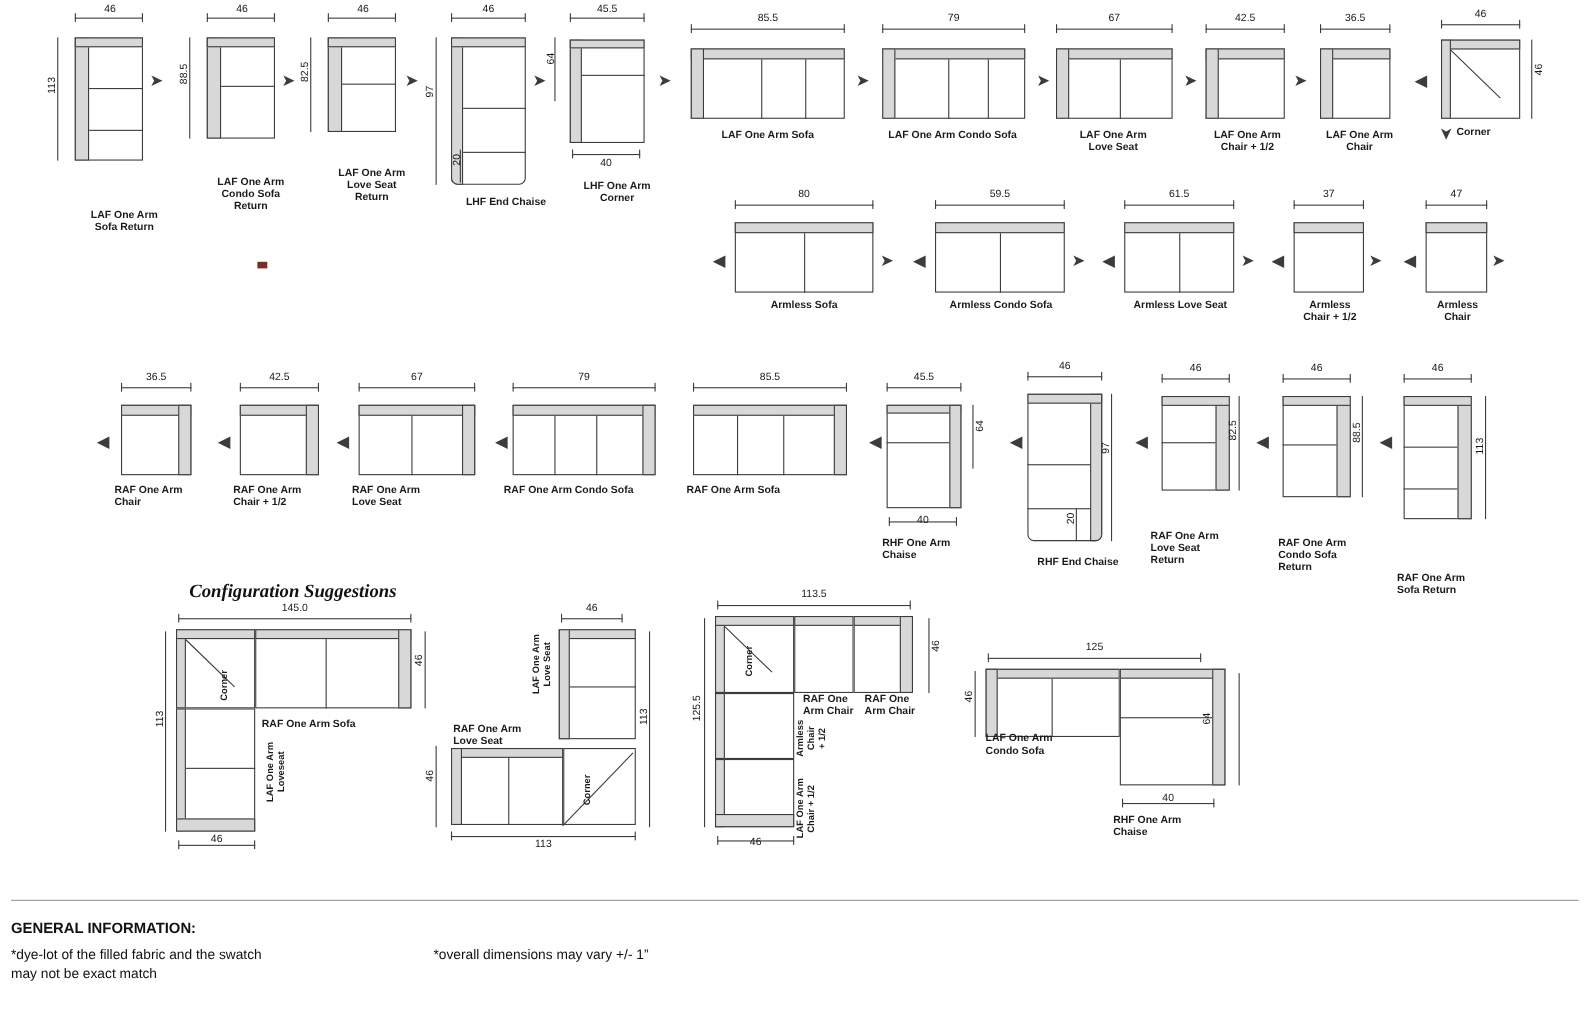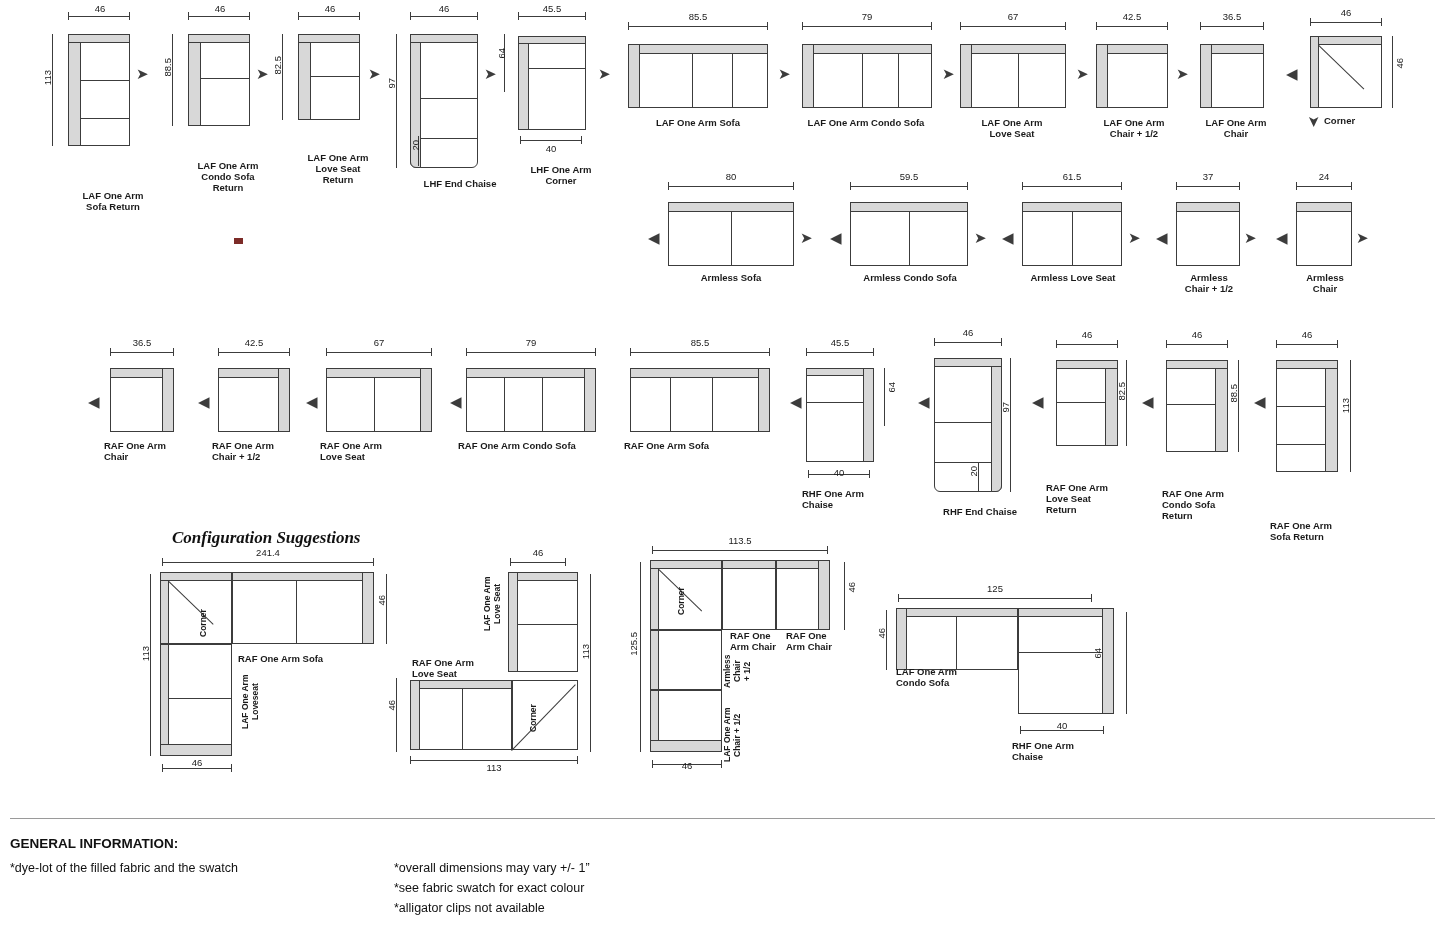--- a/index.html
+++ b/index.html
@@ -255,21 +255,21 @@
 <div class="arrow" style="left:1156px;top:230px;">◀</div>
 <div class="arrow" style="left:1244px;top:230px;">➤</div>
 
 <div class="abs" style="left:1296px;top:196px;width:56px;height:72px;">
   <div class="body" style="left:0px;top:6px;width:56px;height:64px;"></div>
   <div class="back" style="left:0px;top:6px;width:56px;height:10px;"></div>
 </div>
 <div class="dimline" style="left:1296px;top:186px;width:56px;height:1px;"></div>
 <div class="tick" style="left:1296px;top:182px;width:1px;height:8px;"></div>
 <div class="tick" style="left:1351px;top:182px;width:1px;height:8px;"></div>
-<div class="dim h" style="left:1296px;top:171px;width:56px;">24</div>
+<div class="dim h" style="left:1296px;top:171px;width:56px;">47</div>
 <div class="lbl" style="left:1286px;top:272px;width:78px;white-space:pre-line;">Armless
 Chair</div>
 <div class="arrow" style="left:1276px;top:230px;">◀</div>
 <div class="arrow" style="left:1356px;top:230px;">➤</div>
 
 <div class="abs" style="left:110px;top:362px;width:72px;height:72px;">
   <div class="body" style="left:0px;top:6px;width:64px;height:64px;"></div>
   <div class="back" style="left:0px;top:6px;width:64px;height:10px;"></div>
   <div class="arm" style="left:52px;top:6px;width:12px;height:64px;"></div>
 </div>
@@ -439,21 +439,21 @@
   <div class="seam" style="left:136px;top:9px;width:1.2px;height:63px;"></div>
 
   <div class="body" style="left:0px;top:72px;width:72px;height:112px;"></div>
   <div class="arm" style="left:0px;top:72px;width:9px;height:112px;"></div>
   <div class="arm" style="left:0px;top:172px;width:72px;height:12px;"></div>
   <div class="seam" style="left:9px;top:126px;width:63px;height:1.2px;"></div>
 </div>
 <div class="dimline" style="left:162px;top:562px;width:212px;height:1px;"></div>
 <div class="tick" style="left:162px;top:558px;width:1px;height:8px;"></div>
 <div class="tick" style="left:373px;top:558px;width:1px;height:8px;"></div>
-<div class="dim h" style="left:162px;top:547px;width:212px;">241.4</div>
+<div class="dim h" style="left:162px;top:547px;width:212px;">145.0</div>
 <div class="dimline" style="left:386px;top:574px;width:1px;height:70px;"></div>
 <div class="dim vert" style="left:376px;top:595px;">46</div>
 <div class="dimline" style="left:150px;top:574px;width:1px;height:182px;"></div>
 <div class="dim vert" style="left:140px;top:646px;">113</div>
 <div class="dimline" style="left:162px;top:768px;width:70px;height:1px;"></div>
 <div class="tick" style="left:162px;top:764px;width:1px;height:8px;"></div>
 <div class="tick" style="left:231px;top:764px;width:1px;height:8px;"></div>
 <div class="dim h" style="left:162px;top:757px;width:70px;">46</div>
 <div class="rotlbl" style="left:198px;top:598px;height:50px;">Corner</div>
 <div class="lbl" style="left:238px;top:653px;width:110px;text-align:left;">RAF One Arm Sofa</div>
@@ -561,17 +561,16 @@
 <div class="tick" style="left:1103px;top:726px;width:1px;height:8px;"></div>
 <div class="dim h" style="left:1020px;top:720px;width:84px;">40</div>
 <div class="lbl" style="left:896px;top:666px;width:110px;white-space:pre-line;text-align:left;">LAF One Arm
 Condo Sofa</div>
 <div class="lbl" style="left:1012px;top:740px;width:110px;white-space:pre-line;text-align:left;">RHF One Arm
 Chaise</div>
 
 <div class="hr" style="left:10px;top:818px;width:1425px;"></div>
 <div class="gi-title" style="left:10px;top:836px;">GENERAL INFORMATION:</div>
 <div class="gi-item" style="left:10px;top:860px;width:380px;">*dye-lot of the filled fabric and the swatch</div>
+<div class="gi-item" style="left:10px;top:877px;width:380px;">  may not be exact match</div>
 <div class="gi-item" style="left:394px;top:860px;width:400px;">*overall dimensions may vary +/- 1”</div>
-<div class="gi-item" style="left:394px;top:880px;width:400px;">*see fabric swatch for exact colour</div>
-<div class="gi-item" style="left:394px;top:900px;width:400px;">*alligator clips not available</div>
 
 </div>
 
 </body></html>

